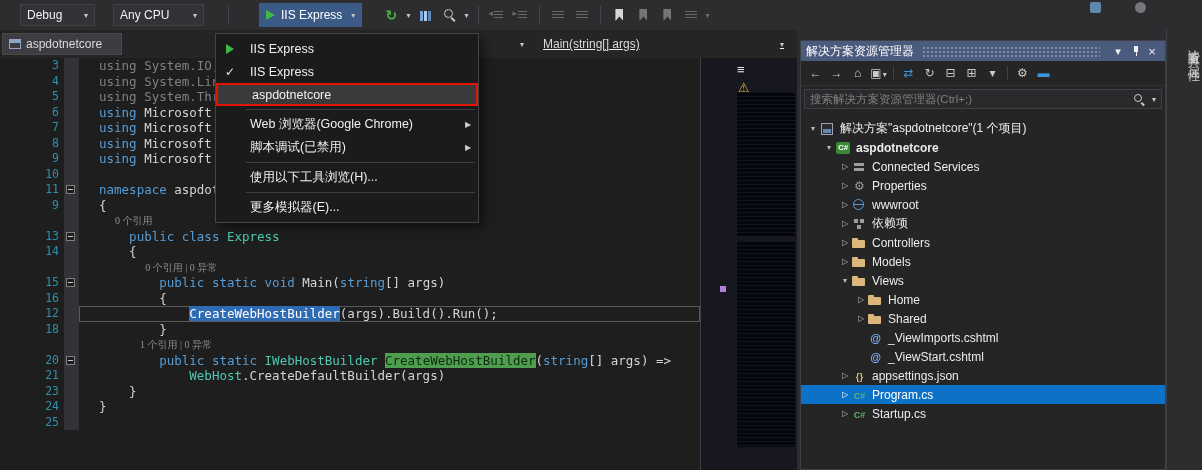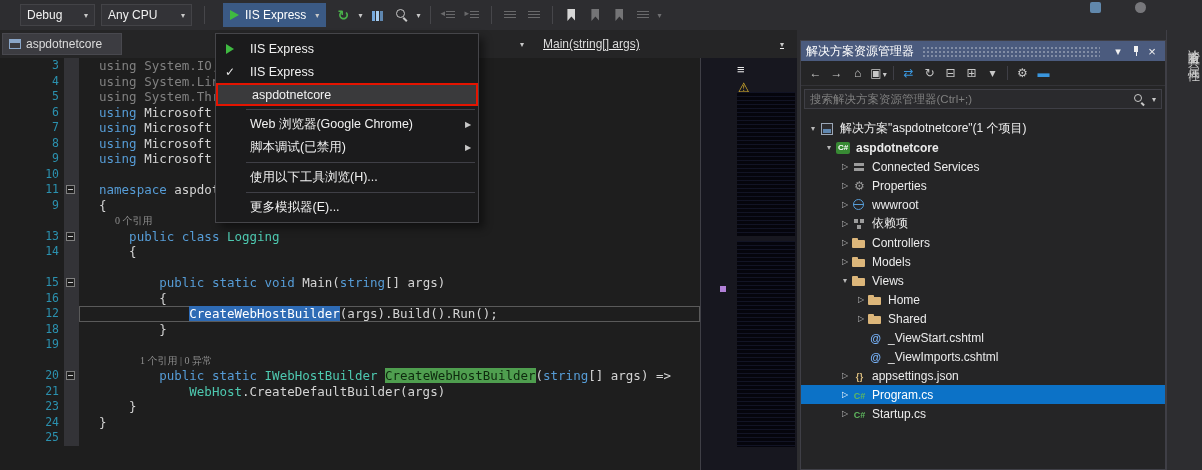--- a/index.html
+++ b/index.html
@@ -2,21 +2,21 @@
 <html><head>
 <meta charset="utf-8">
 <style>
   html,body{margin:0;padding:0;background:#1a1a1a;}
   #app{position:relative;width:1202px;height:470px;background:#2d2d30;overflow:hidden;
        font-family:"Liberation Sans","DejaVu Sans",sans-serif;font-size:12px;color:#f1f1f1;
        -webkit-font-smoothing:antialiased;}
 
   
   #toolbar{position:absolute;left:0;top:0;width:1202px;height:30px;background:#2d2d30;
-           display:flex;align-items:center;padding-left:20px;box-sizing:border-box;}
+           display:flex;align-items:center;padding-left:20px;box-sizing:border-box;gap:12px;}
   .combo{height:22px;background:#333337;border:1px solid #434347;display:flex;align-items:center;
          padding:0 6px;box-sizing:border-box;margin-right:6px;}
   .combo .combo-label{flex:1;color:#f1f1f1;font-size:12px;white-space:nowrap;overflow:hidden;}
   .dd{font-size:8px;color:#c8c8c8;margin-left:6px;}
   .tsep{width:1px;height:18px;background:#46464a;margin:0 6px;flex:none;}
   #run-button{height:24px;background:#3b5a85;display:flex;align-items:center;padding:0 7px;
               margin-left:12px;margin-right:6px;cursor:default;}
   .play-tri{width:0;height:0;border-left:9px solid #3fba41;border-top:5.5px solid transparent;
             border-bottom:5.5px solid transparent;display:inline-block;margin-right:6px;}
   #run-button .run-label{color:#fff;font-size:12px;}
@@ -293,32 +293,33 @@
         <span class="c-num"></span>
         <span class="c-out"></span>
         <span class="c-code" style="padding-left: 36.12px;">0 个引用</span>
       </div>
       <div class="crow">
         <span class="c-glyph"></span>
         <span class="c-num">13</span>
         <span class="c-out">
           <span class="fold"></span>
         </span>
-        <span class="c-code">    <span class="tk-k">public class </span><span class="tk-t">Logging</span></span>
+        <span class="c-code">    <span class="tk-k">public class </span><span class="tk-t">Express</span></span>
       </div>
       <div class="crow">
         <span class="c-glyph"></span>
         <span class="c-num">14</span>
         <span class="c-out"></span>
         <span class="c-code">    <span class="tk-w">{</span></span>
       </div>
       <div class="crow lens">
         <span class="c-glyph"></span>
         <span class="c-num"></span>
         <span class="c-out"></span>
+        <span class="c-code" style="padding-left: 66.24px;">0 个引用 | 0 异常</span>
       </div>
       <div class="crow">
         <span class="c-glyph"></span>
         <span class="c-num">15</span>
         <span class="c-out">
           <span class="fold"></span>
         </span>
         <span class="c-code">        <span class="tk-k">public static void </span><span class="tk-w">Main(</span><span class="tk-k">string</span><span class="tk-w">[] args)</span></span>
       </div>
       <div class="crow">
@@ -331,26 +332,20 @@
         <span class="c-glyph"></span>
         <span class="c-num">12</span>
         <span class="c-out"></span>
         <span class="c-code">            <span class="tk-sel">CreateWebHostBuilder</span><span class="tk-w">(args).Build().Run();</span></span>
       </div>
       <div class="crow">
         <span class="c-glyph"></span>
         <span class="c-num">18</span>
         <span class="c-out"></span>
         <span class="c-code">        <span class="tk-w">}</span></span>
-      </div>
-      <div class="crow">
-        <span class="c-glyph"></span>
-        <span class="c-num">19</span>
-        <span class="c-out"></span>
-        <span class="c-code"></span>
       </div>
       <div class="crow lens">
         <span class="c-glyph"></span>
         <span class="c-num"></span>
         <span class="c-out"></span>
         <span class="c-code" style="padding-left: 61px;">1 个引用 | 0 异常</span>
       </div>
       <div class="crow">
         <span class="c-glyph"></span>
         <span class="c-num">20</span>
@@ -518,26 +513,26 @@
           <span class="t-name">Home</span>
         </div>
         <div class="trow" style="padding-left: 54px;">
           <span class="t-arrow">▷</span>
           <span class="tico folder-icon"></span>
           <span class="t-name">Shared</span>
         </div>
         <div class="trow" style="padding-left: 54px;">
           <span class="t-arrow"></span>
           <span class="tico cshtml-icon"></span>
-          <span class="t-name">_ViewStart.cshtml</span>
+          <span class="t-name">_ViewImports.cshtml</span>
         </div>
         <div class="trow" style="padding-left: 54px;">
           <span class="t-arrow"></span>
           <span class="tico cshtml-icon"></span>
-          <span class="t-name">_ViewImports.cshtml</span>
+          <span class="t-name">_ViewStart.cshtml</span>
         </div>
         <div class="trow" style="padding-left: 38px;">
           <span class="t-arrow">▷</span>
           <span class="tico json-icon"></span>
           <span class="t-name">appsettings.json</span>
         </div>
         <div class="trow selected" style="padding-left: 38px;">
           <span class="t-arrow">▷</span>
           <span class="tico csharp-file-icon"></span>
           <span class="t-name">Program.cs</span>

